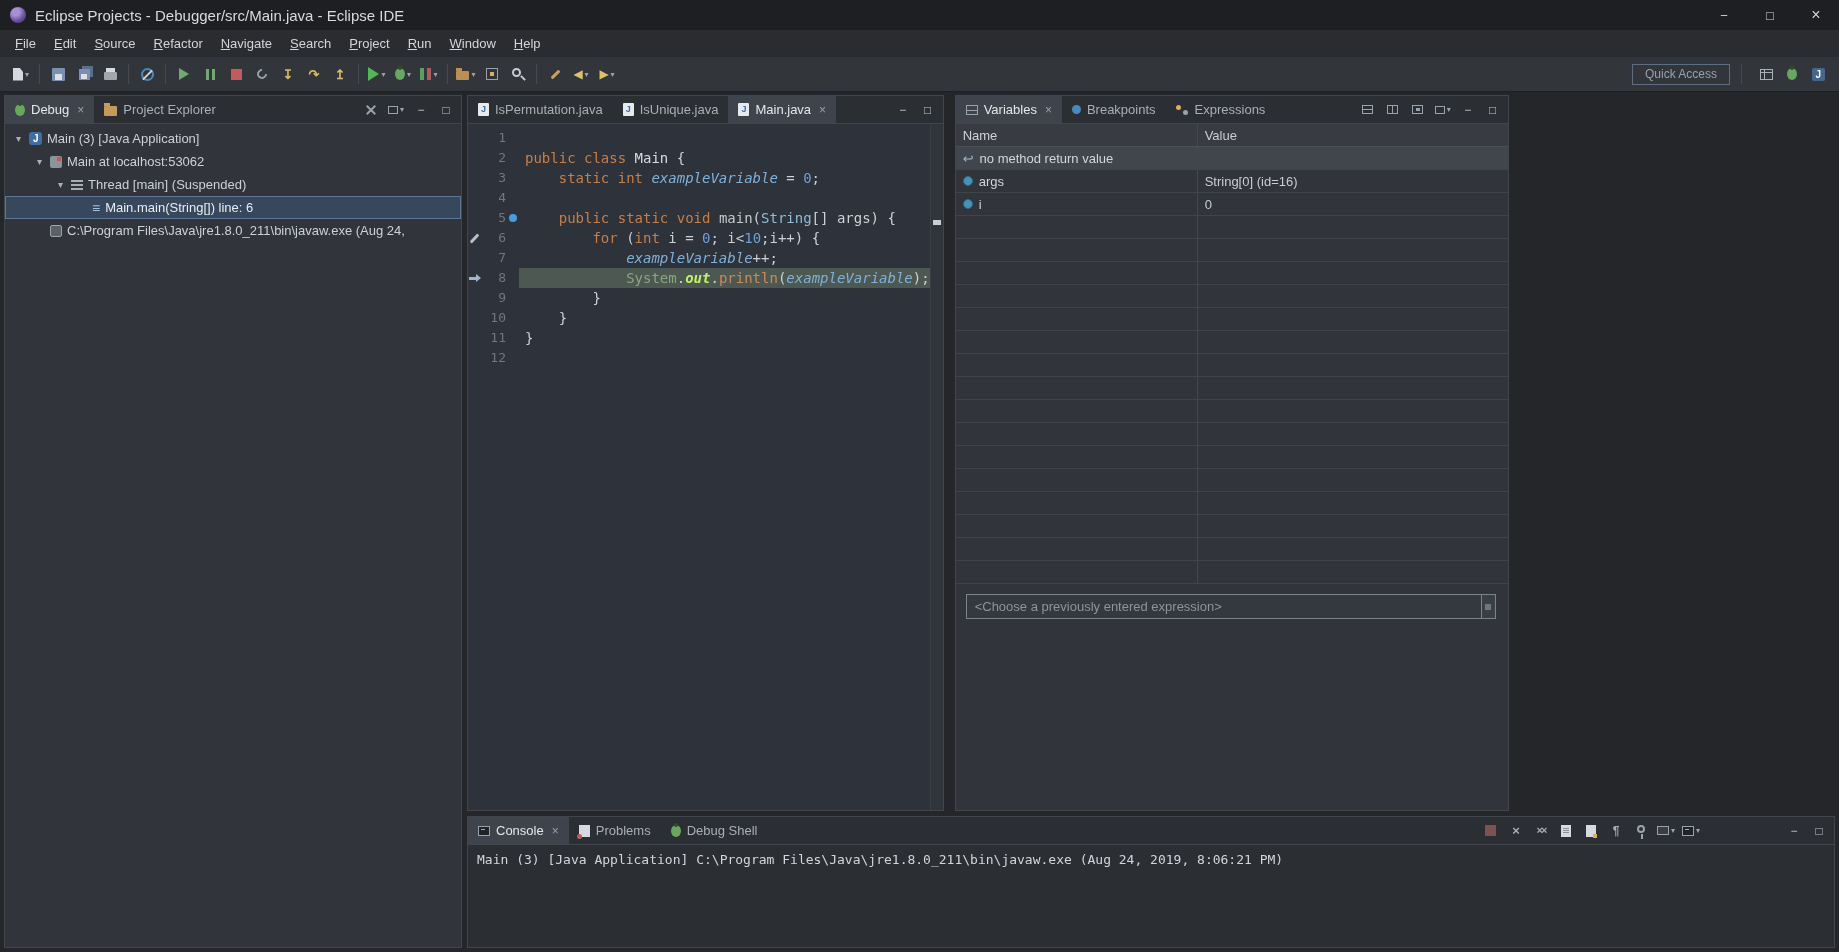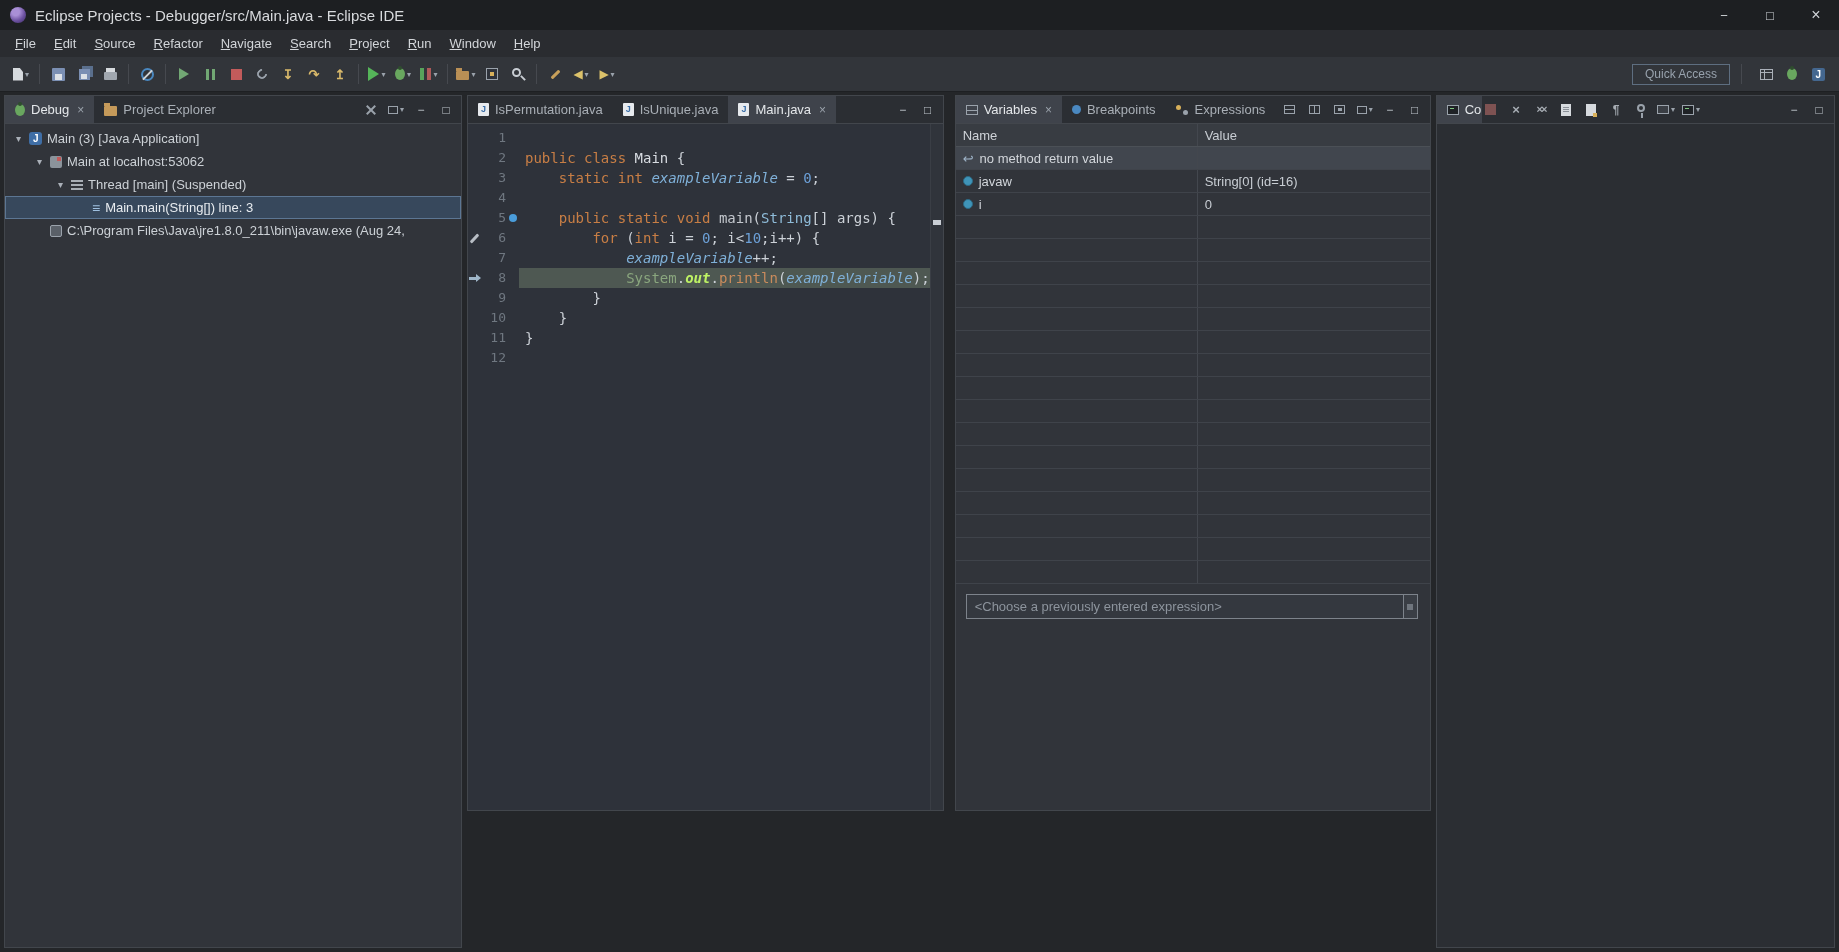--- a/index.html
+++ b/index.html
@@ -28,21 +28,21 @@
   .tsep { width:1px; height:20px; background:#46494f; margin:0 5px; flex:none; }
   .dd { font-size:8px; color:#9aa2ab; }
   .toolbar-right { margin-left:auto; display:flex; align-items:center; gap:6px; }
   .quick-access { height:21px; min-width:98px; border:1px solid #5e6e80; color:#98a2ad; font-size:12px;
                   display:flex; align-items:center; justify-content:center; padding:0 8px; }
 
   
   .workspace { flex:1; display:flex; gap:5px; padding:3px 4px 4px 4px; min-height:0;border-radius:14px; }
   .panel { background:#31343a; border:1px solid #42464c; display:flex; flex-direction:column; min-width:0; }
   .left-panel { width:458px; flex:none; }
-  .center-col { flex:1; display:flex; flex-direction:row; gap:5px; min-width:0; }
+  .center-col { flex:1; display:flex; flex-direction:column; gap:5px; min-width:0; }
   .top-row { height:716px; display:flex; gap:5px; min-width:0; }
   .sash { width:1px; }
 
   
   .panel-tabs { height:28px; background:#2b2e33; border-bottom:1px solid #42464c; display:flex; align-items:stretch; flex:none; }
   .tabs { display:flex; align-items:stretch; min-width:0; overflow:hidden; }
   .tab { display:flex; align-items:center; gap:6px; padding:0 10px; font-size:13px; color:#a9afb6; white-space:nowrap; }
   .tab.active { background:#3f434b; color:#e4e7ea; }
   .tab-close { color:#9aa2ab; font-size:12px; margin-left:2px; }
   .mini-icons { margin-left:auto; display:flex; align-items:center; gap:7px; padding-right:6px; flex:none; }
@@ -71,21 +71,21 @@
   .ip-arrow:after { content:""; position:absolute; right:-5px; top:-3px; border-left:5px solid #9fb6c9;
                     border-top:4px solid transparent; border-bottom:4px solid transparent; }
   .pen-mark { position:absolute; left:5px; top:5px; width:3px; height:11px; background:#b8bec5; transform:rotate(42deg); border-radius:1px; }
   .tk-kw{color:#c87e45;} .tk-pl{color:#ccd1d7;} .tk-typedecl{color:#d8dce2;} .tk-type{color:#8fbcd9;}
   .tk-field{color:#7fb0d8;font-style:italic;} .tk-num{color:#6ca0d8;} .tk-methoddecl{color:#c3c7cd;}
   .tk-cls2{color:#8aa67e;} .tk-staticfield{color:#bef264;font-style:italic;font-weight:bold;} .tk-method{color:#c98b5c;}
   .oruler { position:absolute; top:0; right:0; bottom:0; width:13px; background:#30343b; border-left:1px solid #3a3e45; }
   .omark { position:absolute; top:96px; left:2px; width:8px; height:5px; background:#c9ced4; }
 
   
-  .vars-panel { width:476px; flex:none; }
+  .vars-panel { width:554px; flex:none; }
   .var-head { display:flex; height:23px; background:#383c42; border-bottom:1px solid #4b5056; font-size:13px; color:#cfd3d8; flex:none; }
   .vcell { display:flex; align-items:center; gap:6px; padding-left:7px; overflow:hidden; white-space:nowrap; }
   .vcell.name { width:242px; flex:none; border-right:1px solid #43474e; }
   .vcell.value { flex:1; color:#c9ced4; }
   .var-row { display:flex; height:23px; border-bottom:1px solid #3f434a; font-size:13px; color:#d2d6db; }
   .var-row.hl { background:#41464e; }
   .expr-row { display:flex; align-items:center; margin:10px 12px 0 10px; flex:none; }
   .expr-box { flex:1; height:25px; border:1px solid #7d838b; background:#34383f; color:#8d949d; font-size:13px;
               display:flex; align-items:center; padding:0 8px; overflow:hidden; white-space:nowrap; }
   .expr-nub { width:14px; height:25px; background:#3a3e45; border:1px solid #7d838b; border-left:none; position:relative; }
@@ -338,21 +338,21 @@
             <span class="tree-label">Main at localhost:53062</span>
           </div>
           <div class="tree-row" style="padding-left: 50px;">
             <span class="twisty">▾</span>
             <span class="ik ik-thread"></span>
             <span class="tree-label">Thread [main] (Suspended)</span>
           </div>
           <div class="tree-row selected" style="padding-left: 71px;">
             <span class="twisty"></span>
             <span class="ik ik-stack-frame">≡</span>
-            <span class="tree-label">Main.main(String[]) line: 3</span>
+            <span class="tree-label">Main.main(String[]) line: 6</span>
           </div>
           <div class="tree-row" style="padding-left: 29px;">
             <span class="twisty"></span>
             <span class="ik ik-process"></span>
             <span class="tree-label">C:\Program Files\Java\jre1.8.0_211\bin\javaw.exe (Aug 24,</span>
           </div>
         </div>
     </div>
 
     <div class="center-col">
@@ -510,21 +510,21 @@
                 <div class="var-row hl">
                   <span class="vcell name">
                     <span class="ik ik-return-value">↩</span>
                     <span class="vname">no method return value</span>
                   </span>
                   <span class="vcell value"></span>
                 </div>
                 <div class="var-row">
                   <span class="vcell name">
                     <span class="ik ik-variable"></span>
-                    <span class="vname">javaw</span>
+                    <span class="vname">args</span>
                   </span>
                   <span class="vcell value">String[0]  (id=16)</span>
                 </div>
                 <div class="var-row">
                   <span class="vcell name">
                     <span class="ik ik-variable"></span>
                     <span class="vname">i</span>
                   </span>
                   <span class="vcell value">0</span>
                 </div>
@@ -646,17 +646,20 @@
                 <span class="dd">▾</span>
               </div>
               <div class="mbtn">
                 <span class="ik ik-open-console"></span>
                 <span class="dd">▾</span>
               </div>
               <span class="pm pm-min"></span>
               <span class="pm pm-max"></span>
             </div>
         </div>
+        <div class="console-body">
+          <div>Main (3) [Java Application] C:\Program Files\Java\jre1.8.0_211\bin\javaw.exe (Aug 24, 2019, 8:06:21 PM)</div>
+        </div>
       </div>
     </div>
 
   </div>
 </div>
 
 </body></html>

